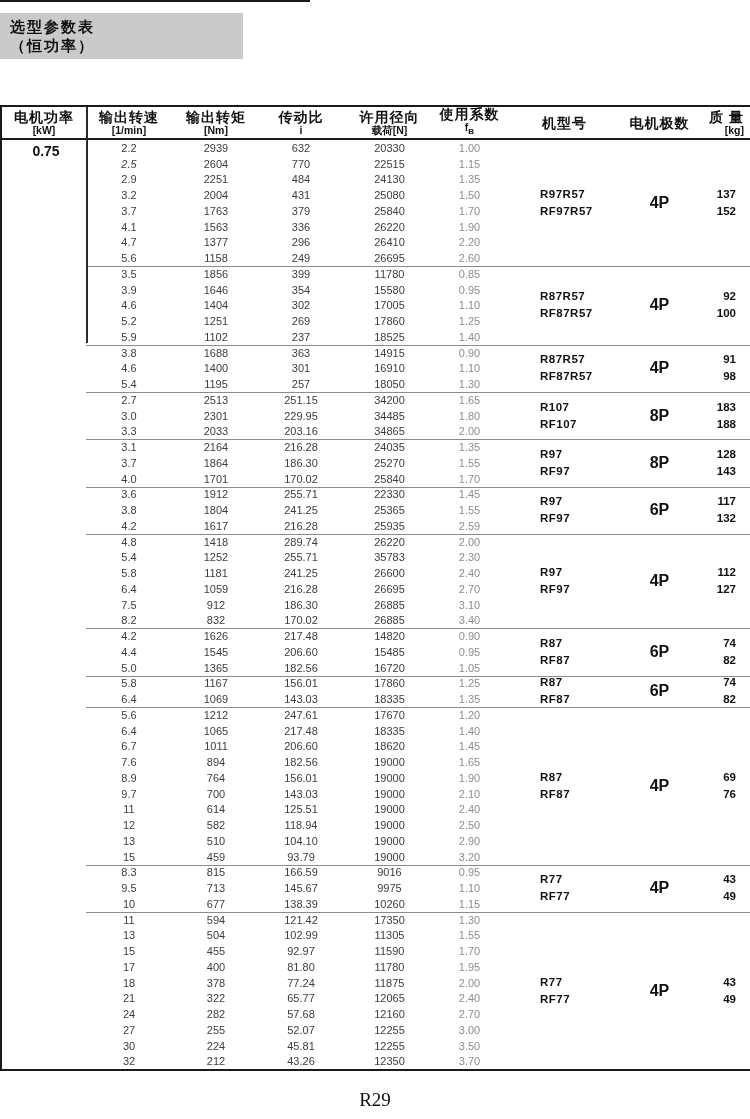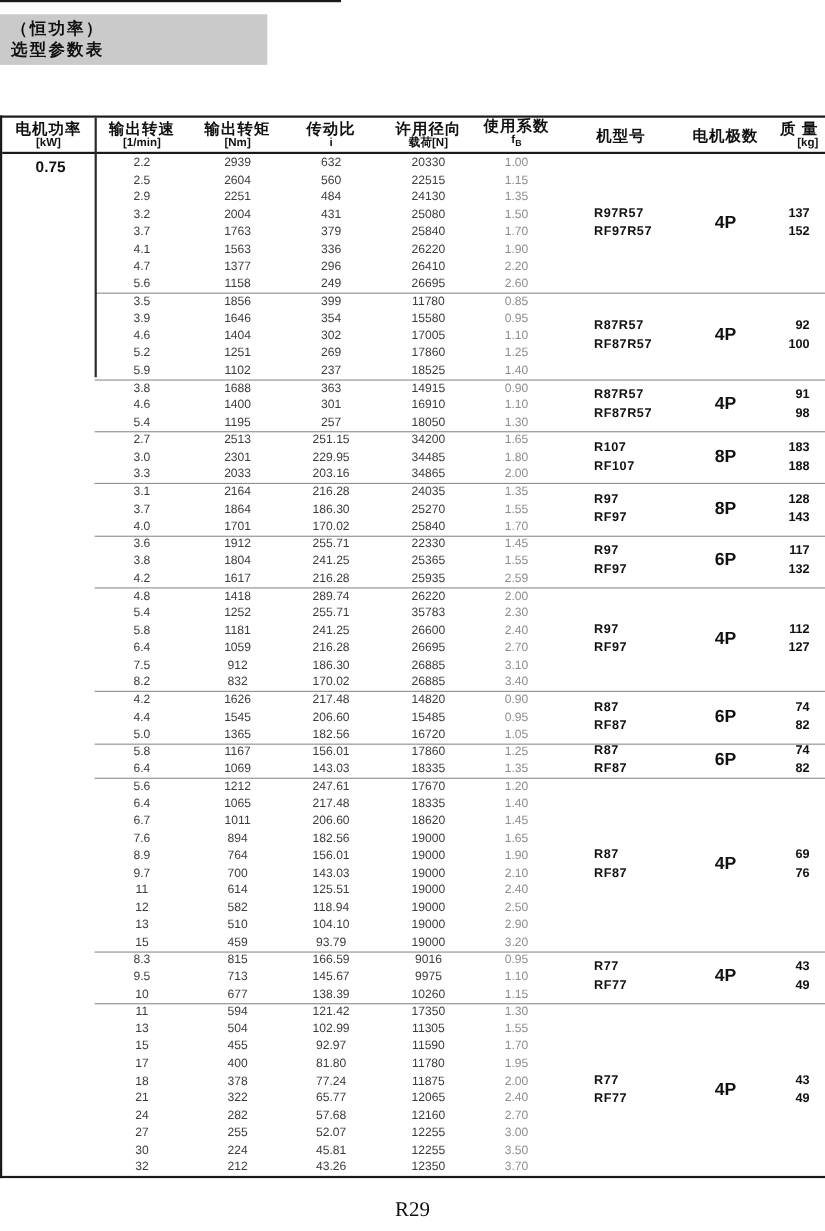--- a/index.html
+++ b/index.html
@@ -54,22 +54,22 @@
             font-family:"Liberation Serif", serif; font-size:19px; color:#111; }
 </style>
 </head>
 <body>
 
 <div class="page">
 
   <div class="topline"></div>
 
   <div class="title-box" style="background: rgb(202, 202, 202);">
+    <div>选型参数表</div>
     <div>（恒功率）</div>
-    <div>选型参数表</div>
   </div>
 
   <div class="table">
 
     <div class="thead grid9">
       <div class="hc">
         <div class="hl">电机功率</div>
         <div class="hu">[kW]</div>
       </div>
       <div class="hc">
@@ -105,23 +105,23 @@
     </div>
 
     <div class="tbody" id="tbody">
       <div class="power">0.75</div>
     <div class="group grid9" style="grid-template-rows: repeat(8, 15.76px);">
           <div class="cell" style="grid-area: 1 / 2;">2.2</div>
           <div class="cell" style="grid-area: 1 / 3;">2939</div>
           <div class="cell" style="grid-area: 1 / 4;">632</div>
           <div class="cell" style="grid-area: 1 / 5;">20330</div>
           <div class="cell fs" style="grid-area: 1 / 6;">1.00</div>
-          <div class="cell" style="grid-area: 2 / 2;">2.5</div>
+          <div class="cell" style="grid-area: 2 / 2; font-style: italic;">2.5</div>
           <div class="cell" style="grid-area: 2 / 3;">2604</div>
-          <div class="cell" style="grid-area: 2 / 4;">560</div>
+          <div class="cell" style="grid-area: 2 / 4;">770</div>
           <div class="cell" style="grid-area: 2 / 5;">22515</div>
           <div class="cell fs" style="grid-area: 2 / 6;">1.15</div>
           <div class="cell" style="grid-area: 3 / 2;">2.9</div>
           <div class="cell" style="grid-area: 3 / 3;">2251</div>
           <div class="cell" style="grid-area: 3 / 4;">484</div>
           <div class="cell" style="grid-area: 3 / 5;">24130</div>
           <div class="cell fs" style="grid-area: 3 / 6;">1.35</div>
           <div class="cell" style="grid-area: 4 / 2;">3.2</div>
           <div class="cell" style="grid-area: 4 / 3;">2004</div>
           <div class="cell" style="grid-area: 4 / 4;">431</div>

